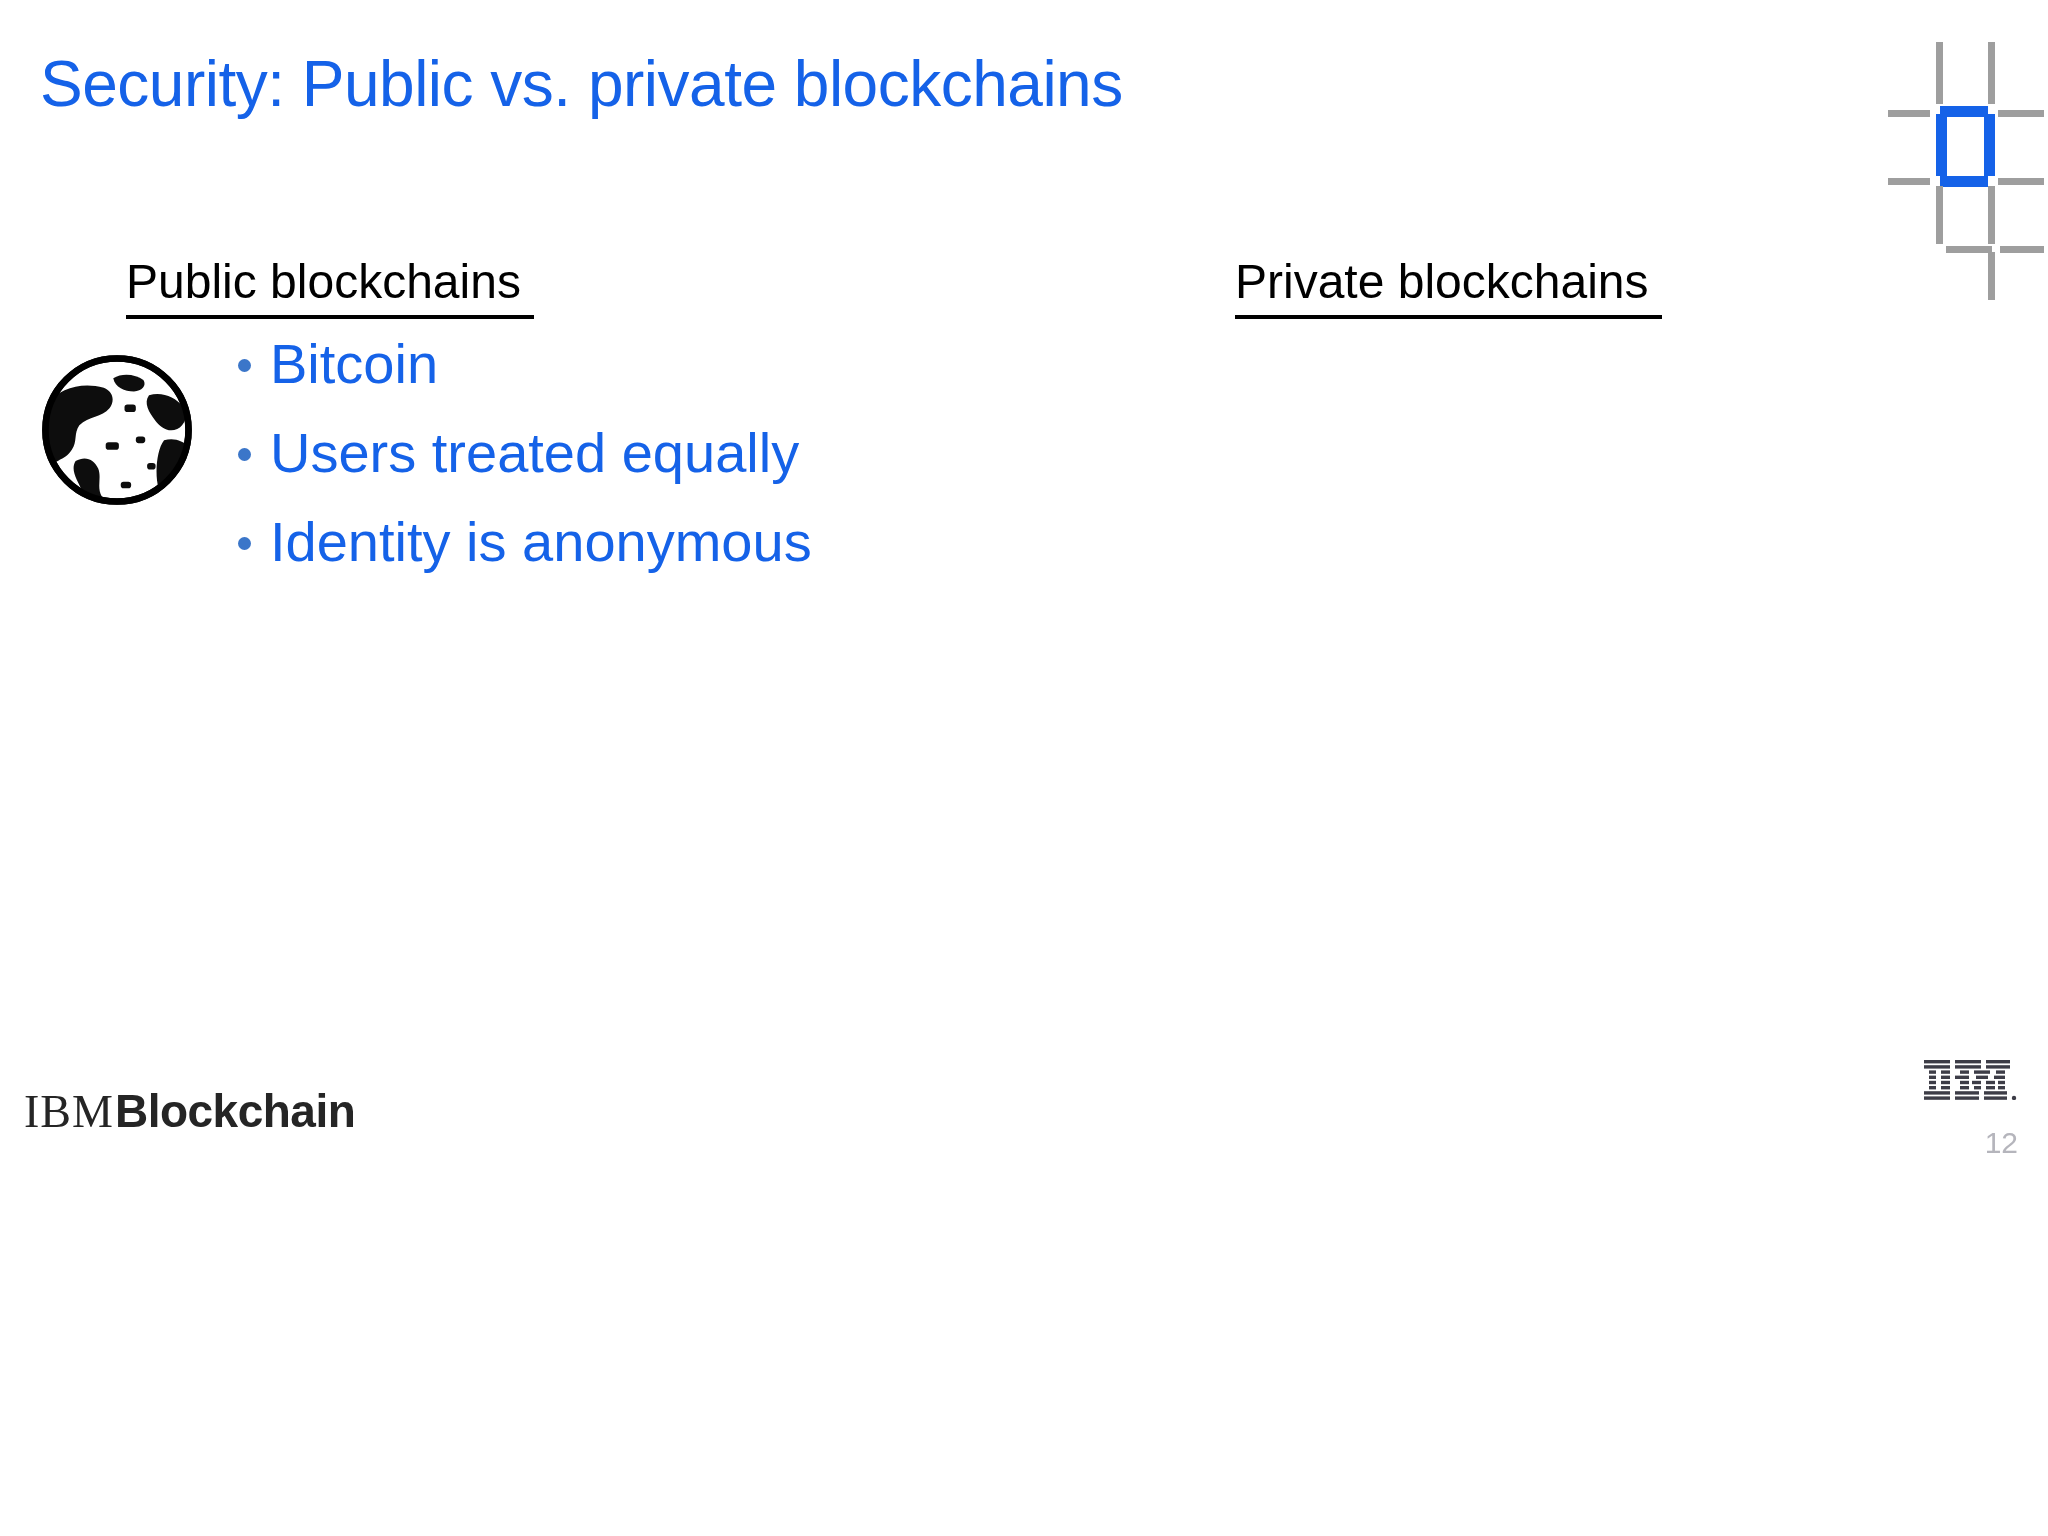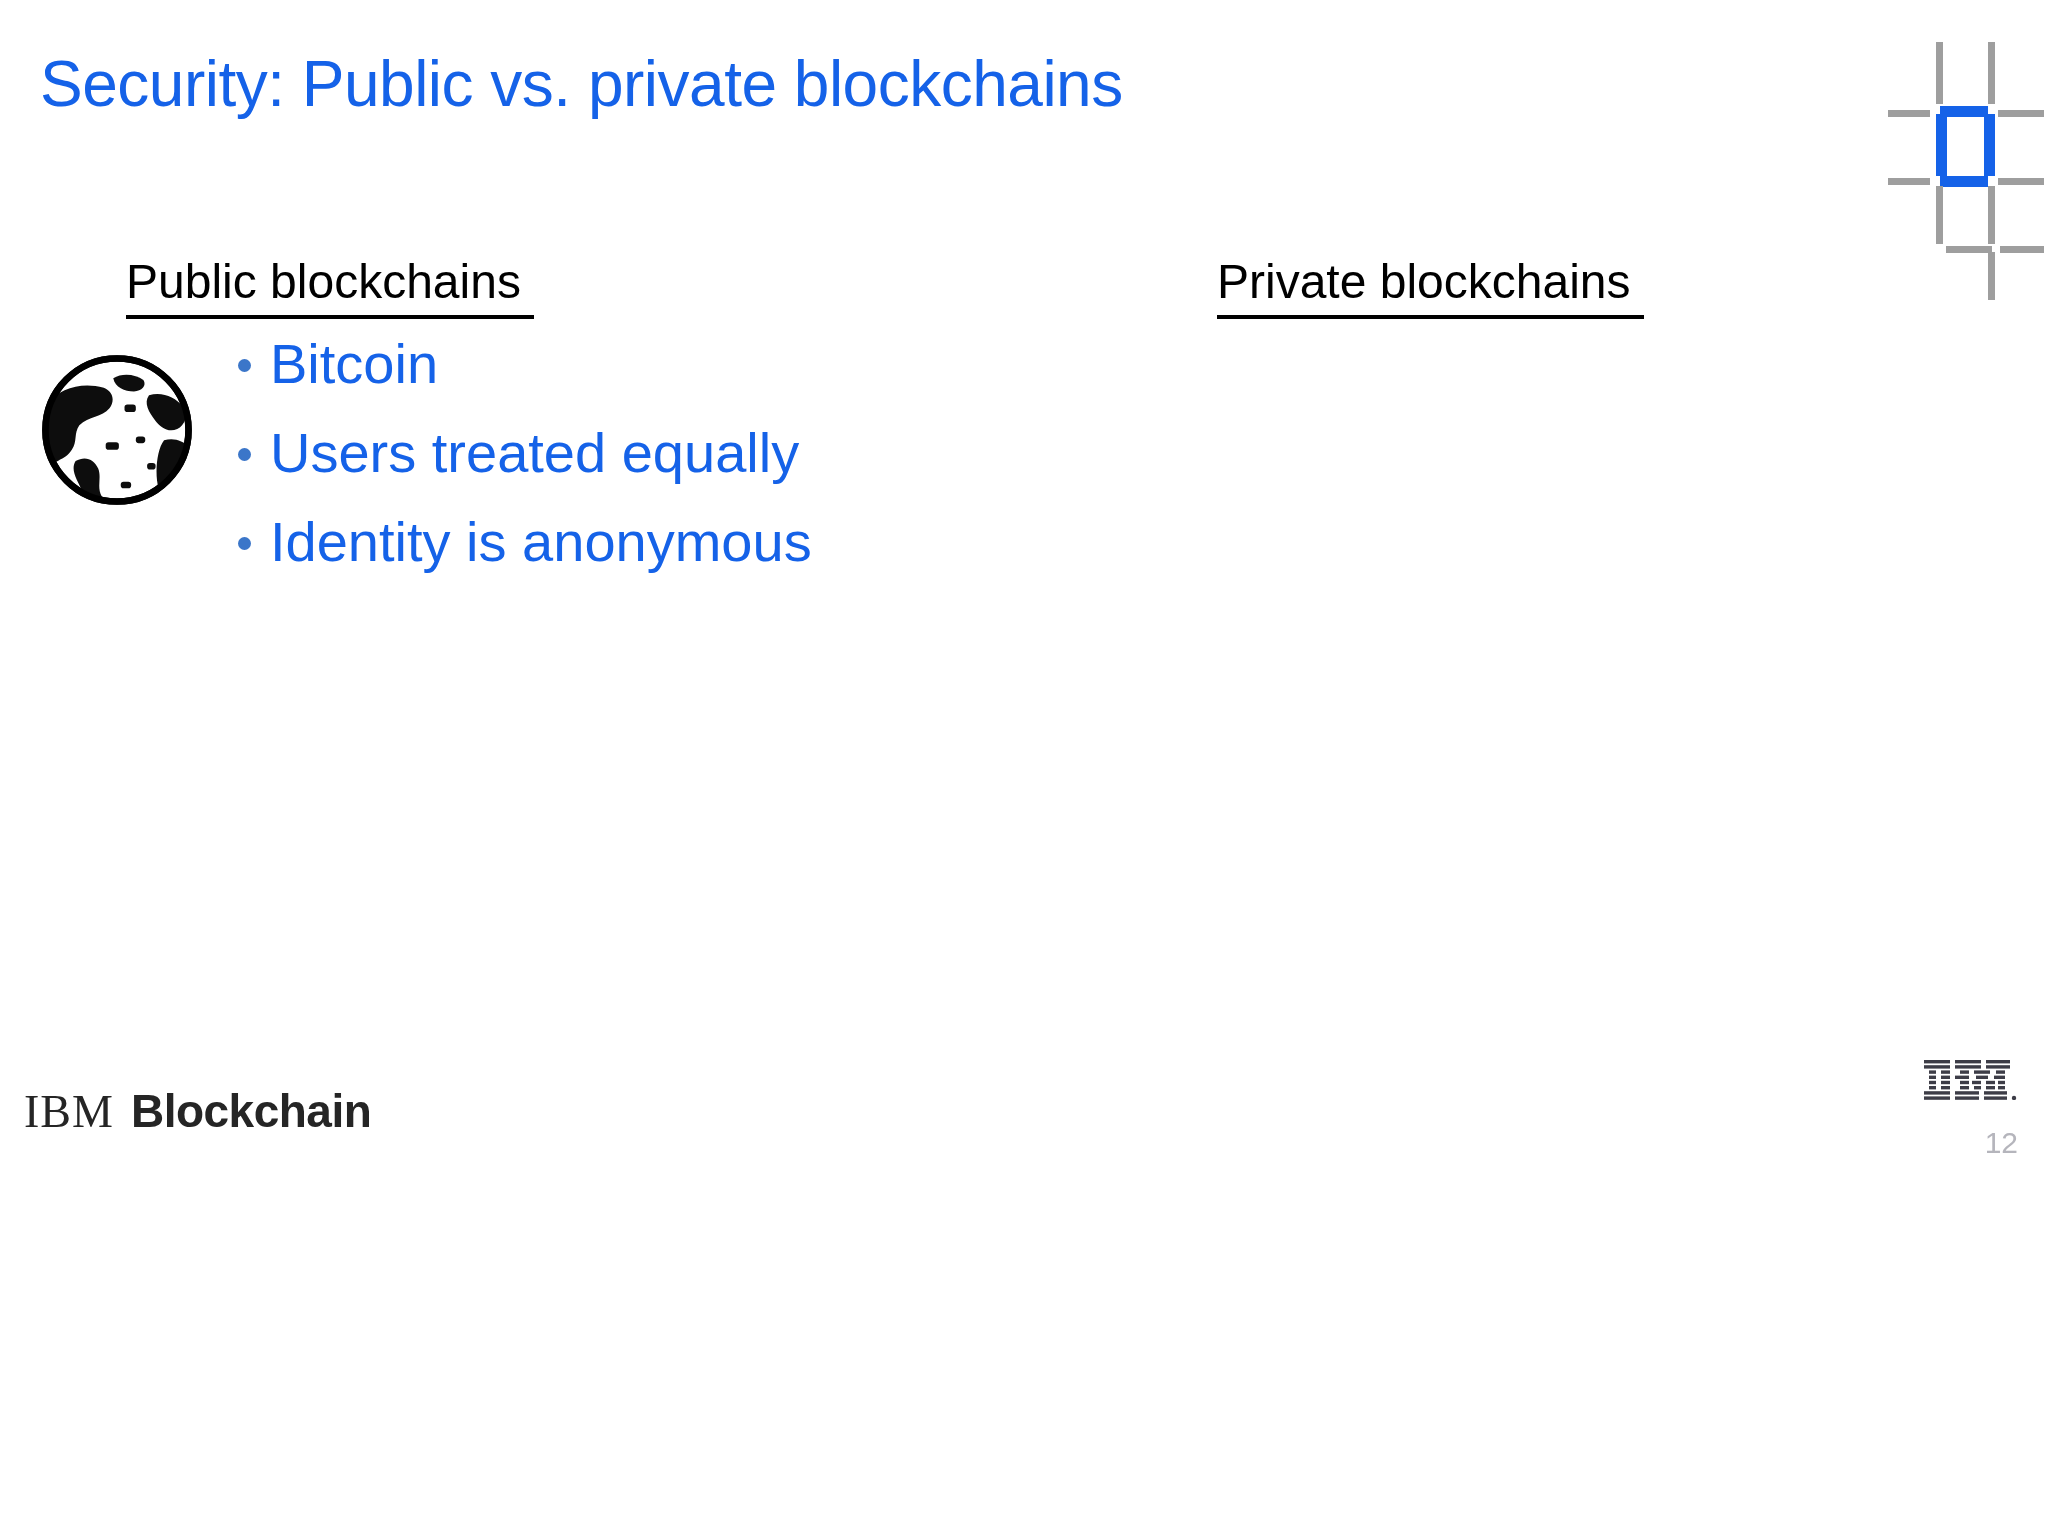--- a/index.html
+++ b/index.html
@@ -66,21 +66,21 @@
     font-size: 48px;
     color: #000000;
     font-weight: 400;
     white-space: pre;
     border-bottom: 4px solid #000000;
     padding-bottom: 6px;
     line-height: 1.1;
     margin-top: 11px;
   }
   .heading-left  { left: 126px; top: 245px; }
-  .heading-right { left: 167px; top: 245px; }
+  .heading-right { left: 185px; top: 245px; }
 
   
   .icon-globe {
     position: absolute;
     left: 22px;
     top: 350px;
     width: 190px;
     height: 160px;
   }
 
@@ -115,21 +115,21 @@
     background: #3B76C9;
   }
 
   
   .footer-lockup {
     position: absolute;
     left: 24px;
     bottom: 42px;
     display: flex;
     align-items: center;
-    gap: 17px;
+    gap: 1px;
   }
   .lockup-ibm {
     font-family: "Liberation Serif", serif;
     font-size: 46px;
     letter-spacing: 1px;
     color: #252525;
     font-weight: 400;
   }
   .lockup-word {
     font-size: 46px;

